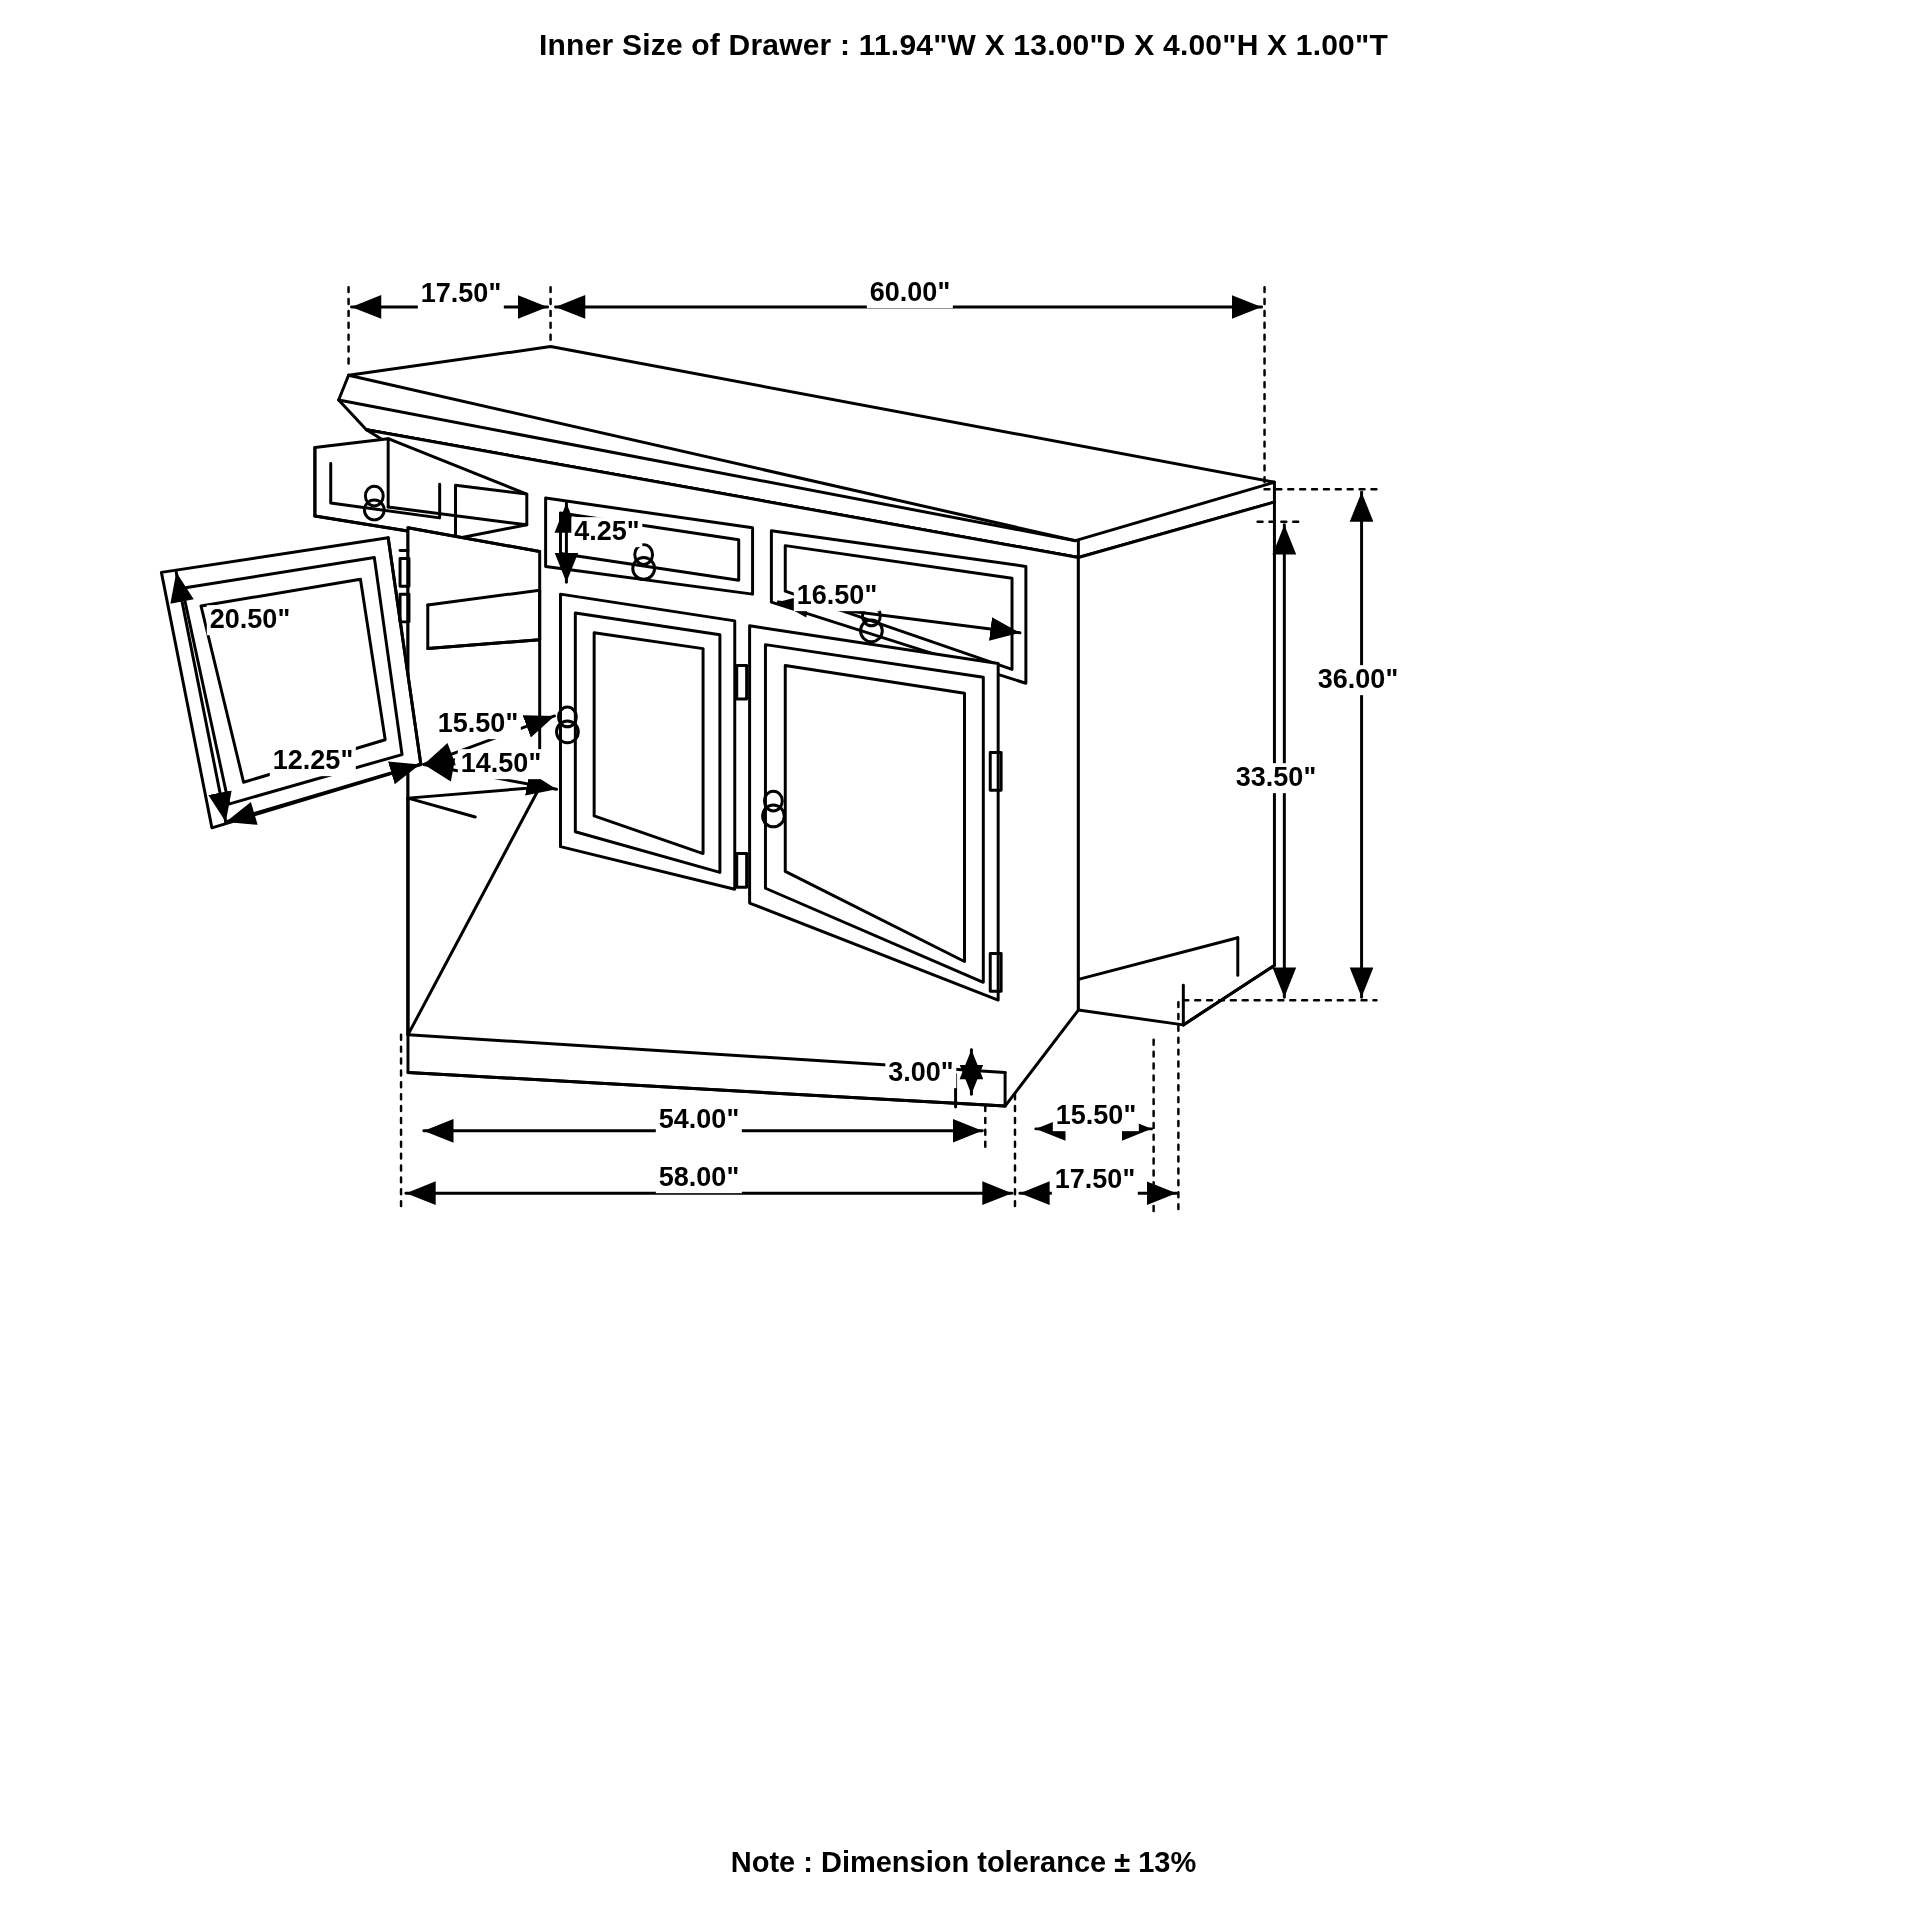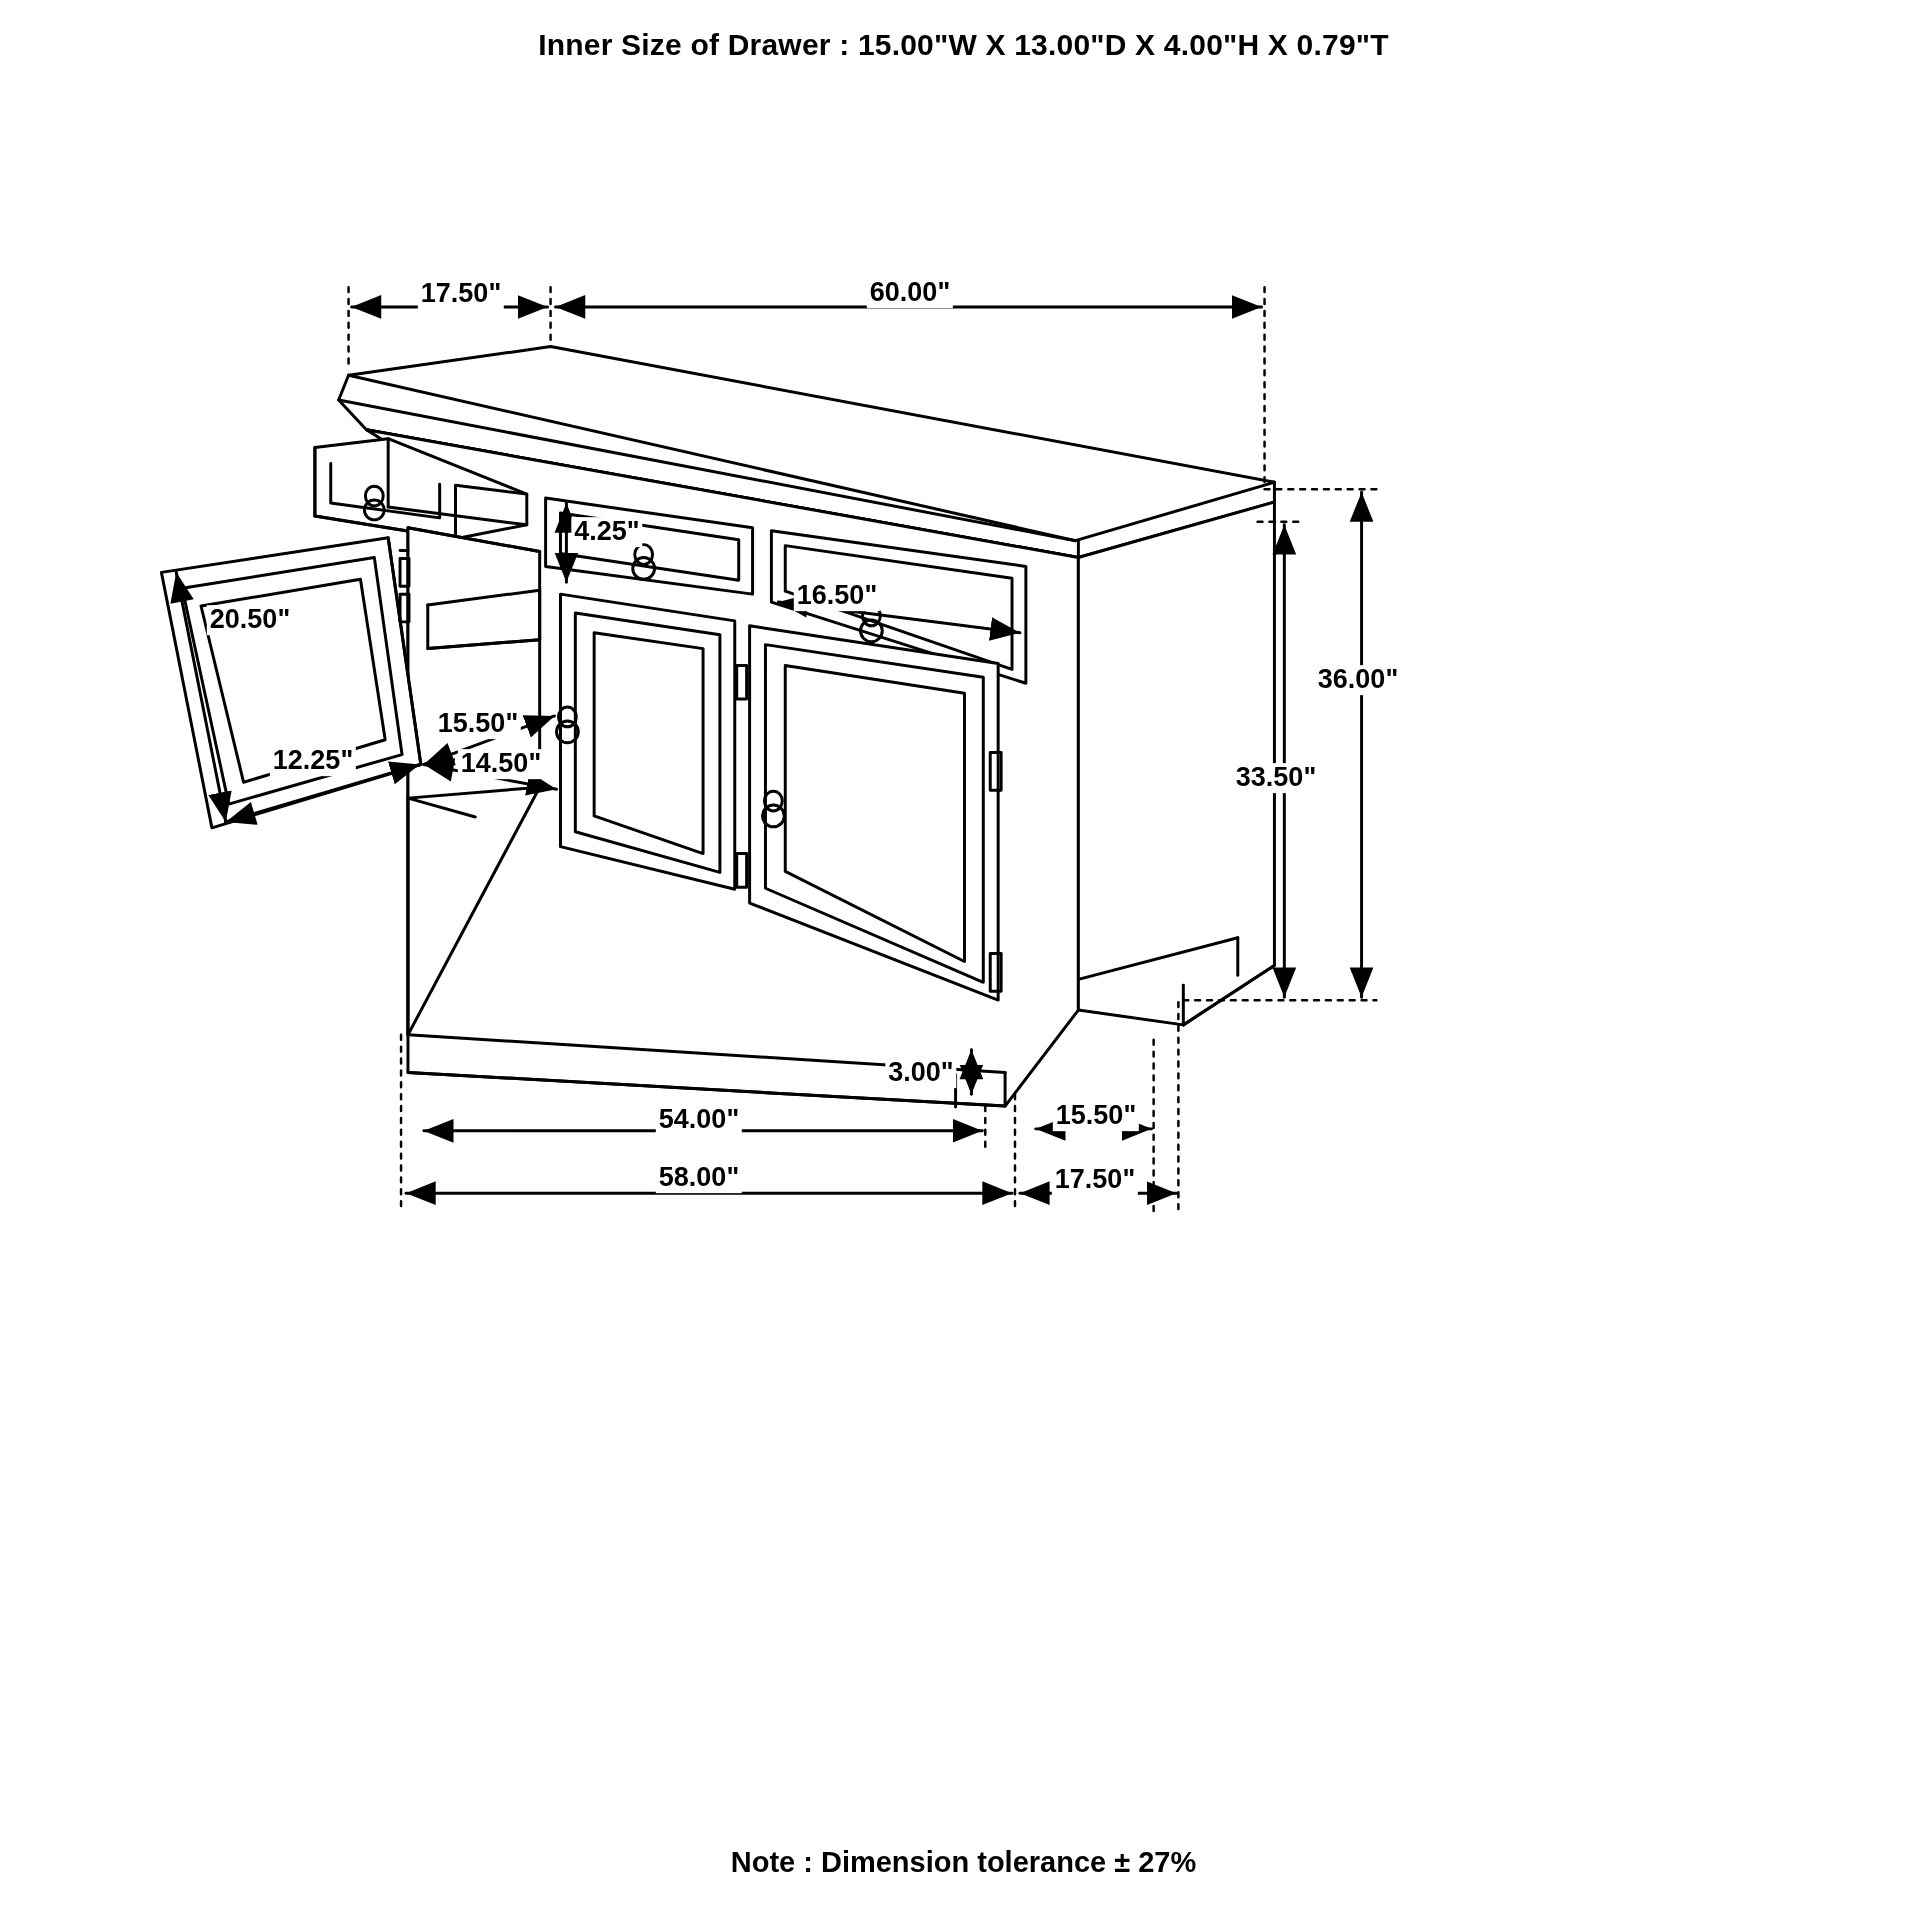--- a/index.html
+++ b/index.html
@@ -56,21 +56,21 @@
     background: #ffffff;
     padding: 0 3px;
     line-height: 1.1;
   }
 </style>
 </head>
 <body>
 
 <div id="root">
 
-  <div class="title">Inner Size of Drawer : 15.00"W X 13.00"D X 4.00"H X 0.79"T</div>
+  <div class="title">Inner Size of Drawer : 11.94"W X 13.00"D X 4.00"H X 1.00"T</div>
 
   <svg class="drawing" viewBox="0 0 1946 1946" xmlns="http://www.w3.org/2000/svg">
     <defs>
       <marker id="arrEnd" markerWidth="12" markerHeight="12" refX="10" refY="4" orient="auto">
         <path d="M0,0 L10,4 L0,8 z" fill="#000"></path>
       </marker>
       <marker id="arrStart" markerWidth="12" markerHeight="12" refX="0" refY="4" orient="auto">
         <path d="M10,0 L0,4 L10,8 z" fill="#000"></path>
       </marker>
     </defs>
@@ -214,15 +214,15 @@
       <div class="dimlabel" style="left: 501px; top: 764px;">14.50"</div>
       <div class="dimlabel" style="left: 1358px; top: 680px;">36.00"</div>
       <div class="dimlabel" style="left: 1276px; top: 778px;">33.50"</div>
       <div class="dimlabel" style="left: 921px; top: 1073px;">3.00"</div>
       <div class="dimlabel" style="left: 699px; top: 1120px;">54.00"</div>
       <div class="dimlabel" style="left: 1096px; top: 1116px;">15.50"</div>
       <div class="dimlabel" style="left: 699px; top: 1178px;">58.00"</div>
       <div class="dimlabel" style="left: 1095px; top: 1180px;">17.50"</div>
     </div>
 
-  <div class="note">Note : Dimension tolerance ± 27%</div>
+  <div class="note">Note : Dimension tolerance ± 13%</div>
 </div>
 
 
 </body></html>

